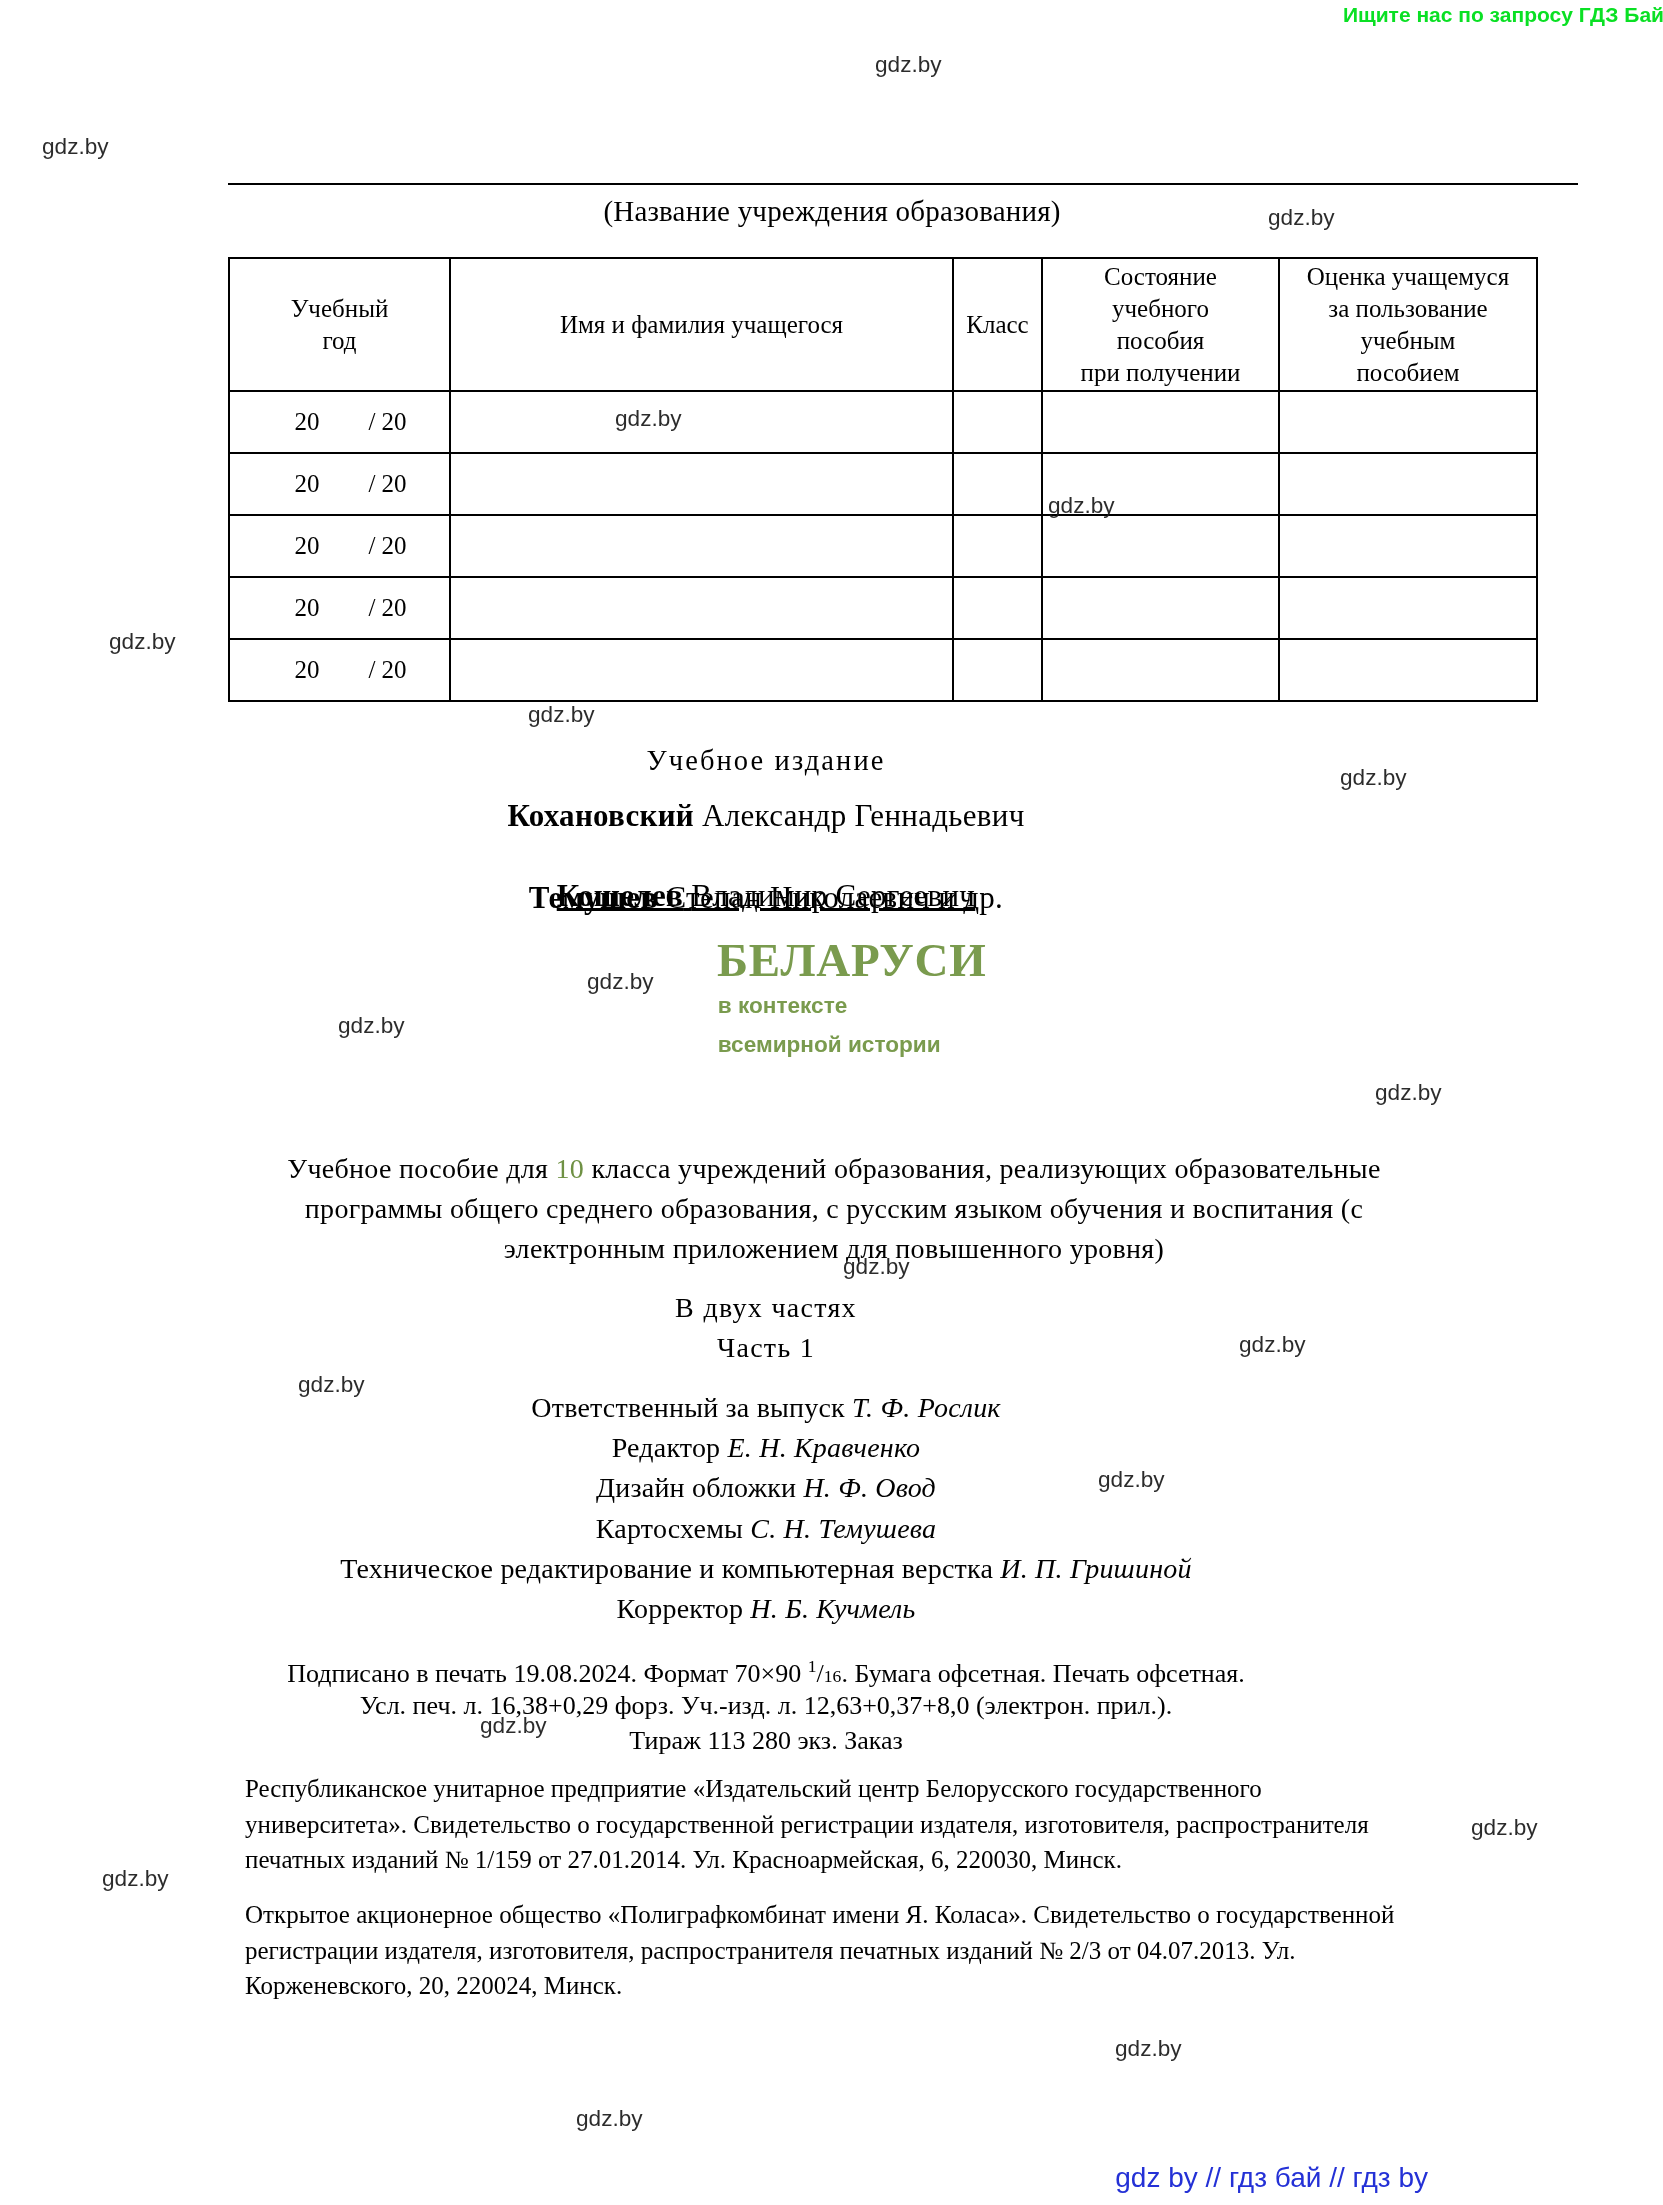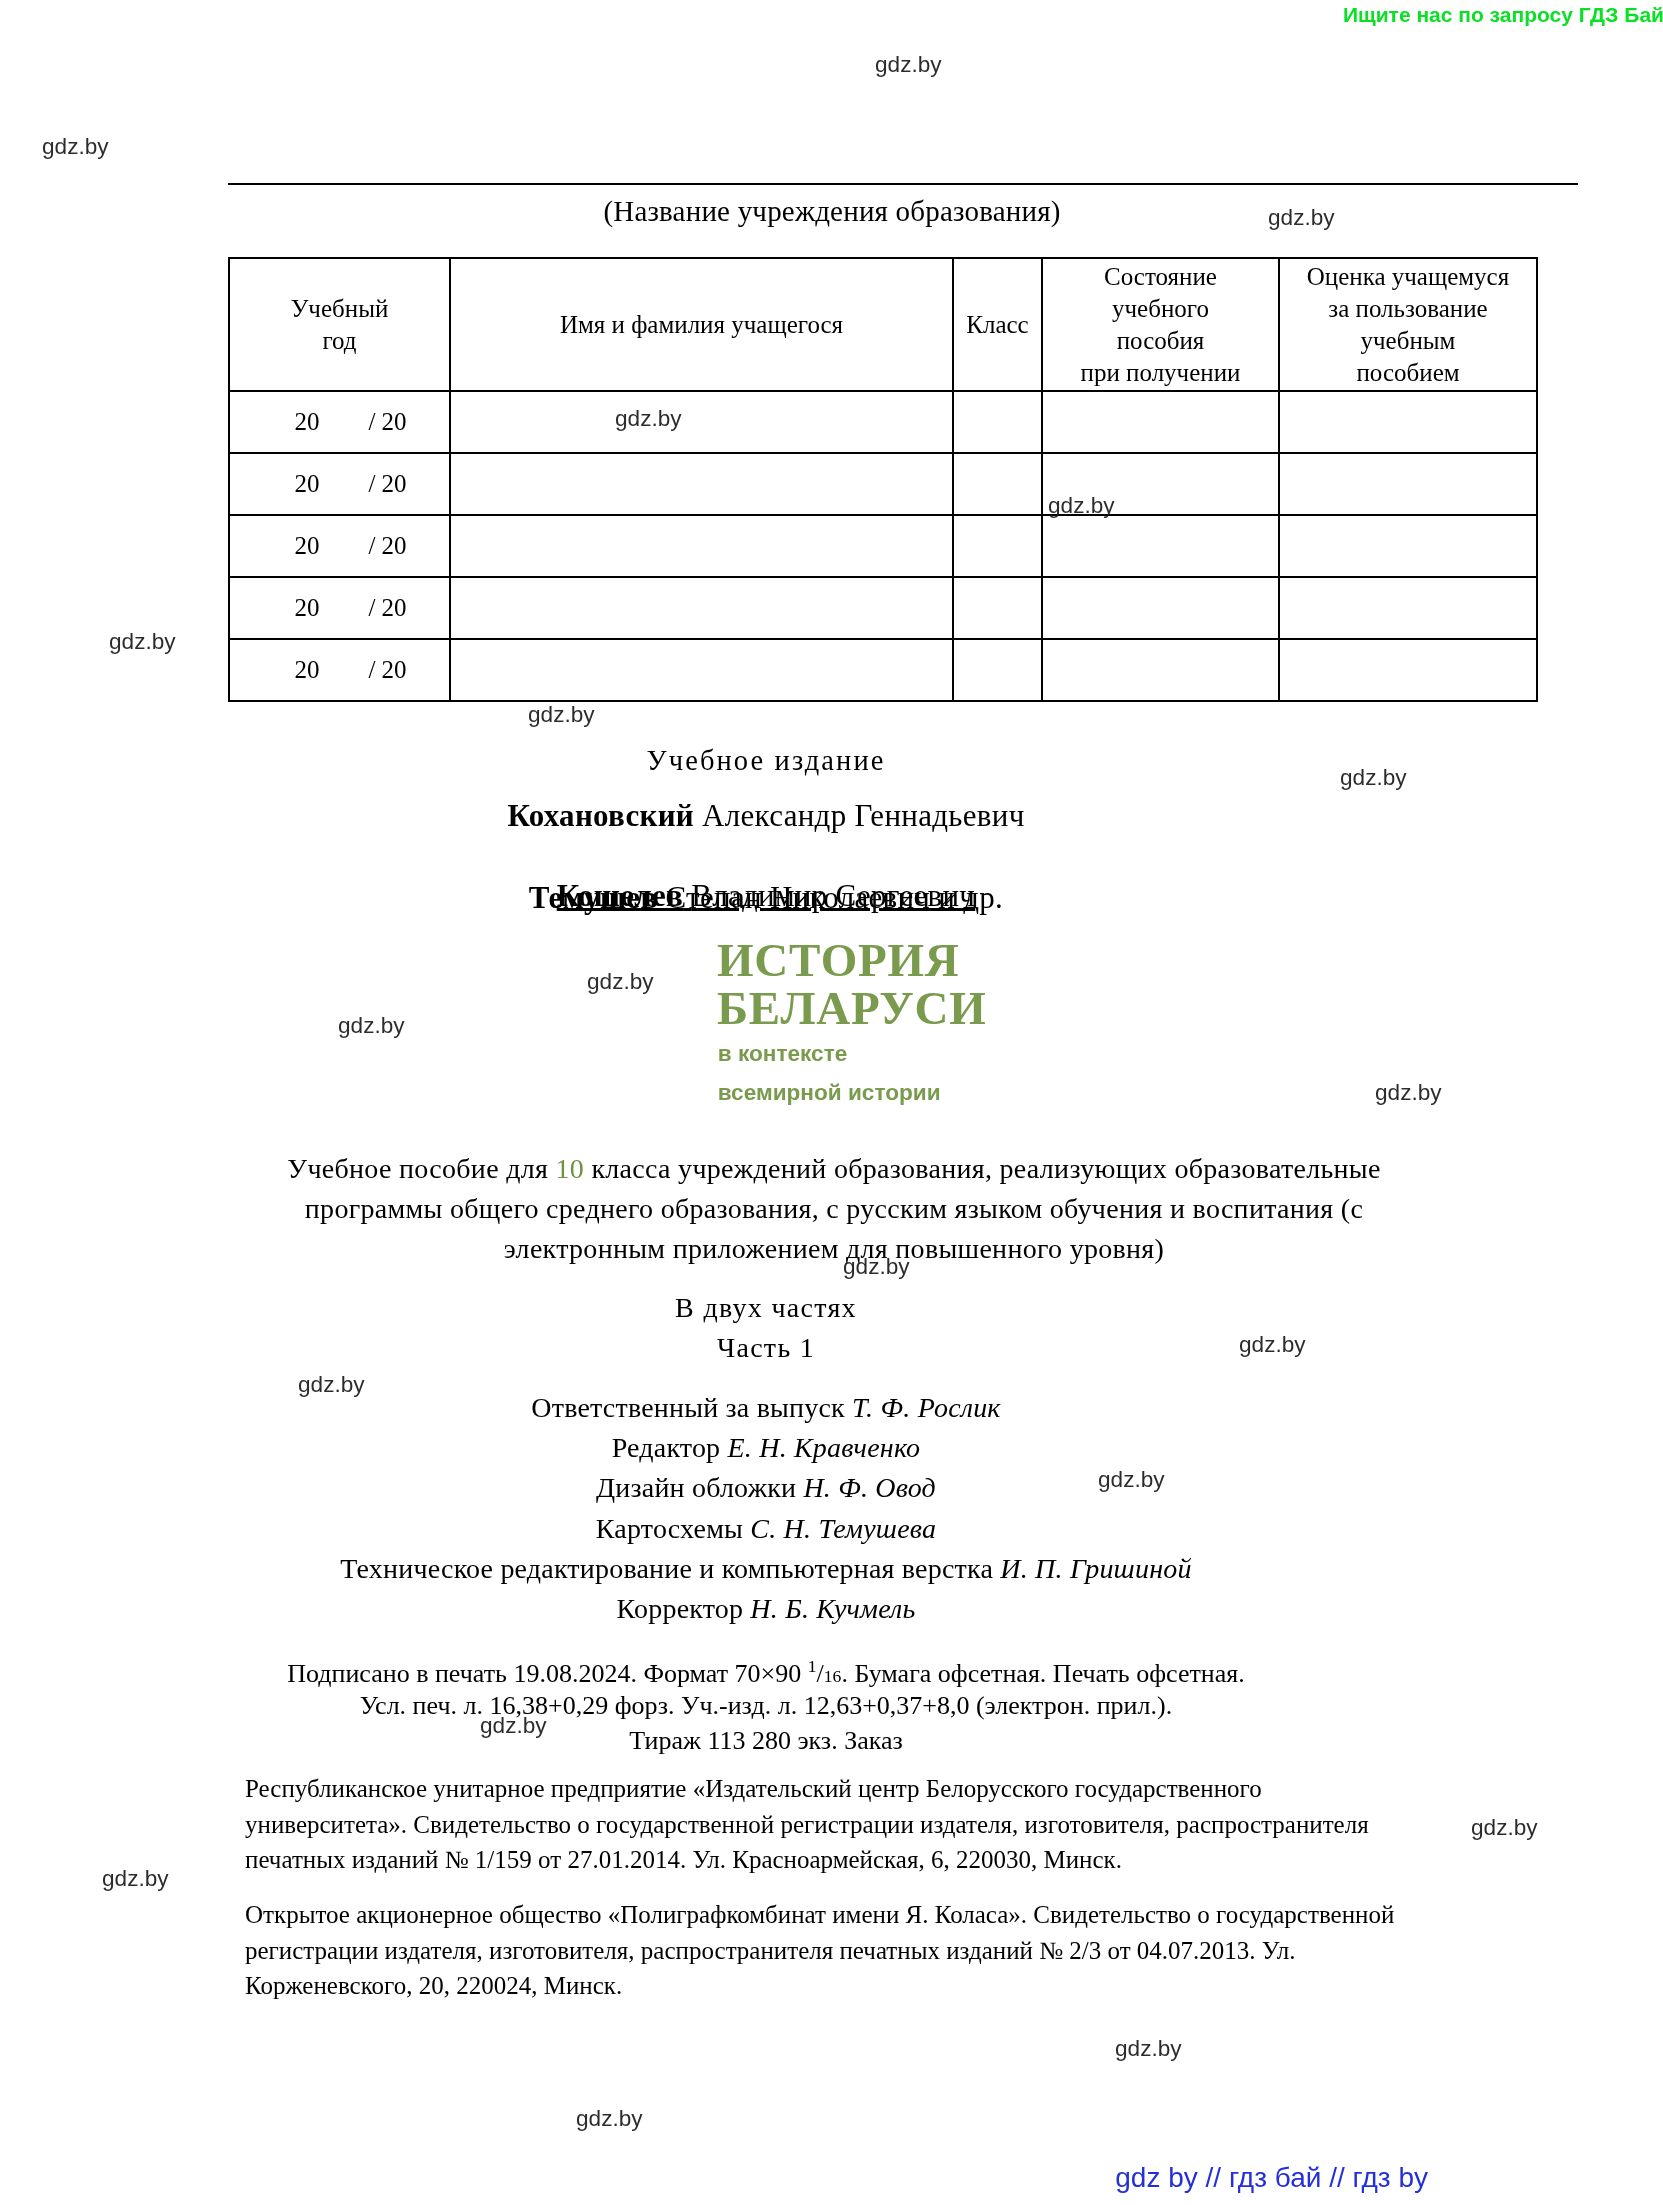--- a/index.html
+++ b/index.html
@@ -290,21 +290,20 @@
   <div class="c author author-2">
     <b>Кошелев</b>
     <span>Владимир Сергеевич</span>
   </div>
   <div class="c author author-3">
     <b>Темушев</b>
     <span>Степан Николаевич и др.</span>
   </div>
 
   <div class="logo">
-    <div class="logo-line" style="color: rgb(122, 155, 78);">ИСТОРИЯ</div>
     <div class="logo-line" style="color: rgb(122, 155, 78);">БЕЛАРУСИ</div>
     <div class="logo-sub" style="color: rgb(122, 155, 78);">в контексте</div>
     <div class="logo-sub" style="margin-top: 13px; color: rgb(122, 155, 78);">всемирной истории</div>
   </div>
 
   <div class="descr">
     <span>Учебное пособие для </span><span class="num10">10</span><span> класса учреждений образования, реализующих образовательные программы общего среднего образования, с русским языком обучения и воспитания (с электронным приложением для повышенного уровня)</span>
   </div>
 
   <div class="c parts-1">В двух частях</div>

